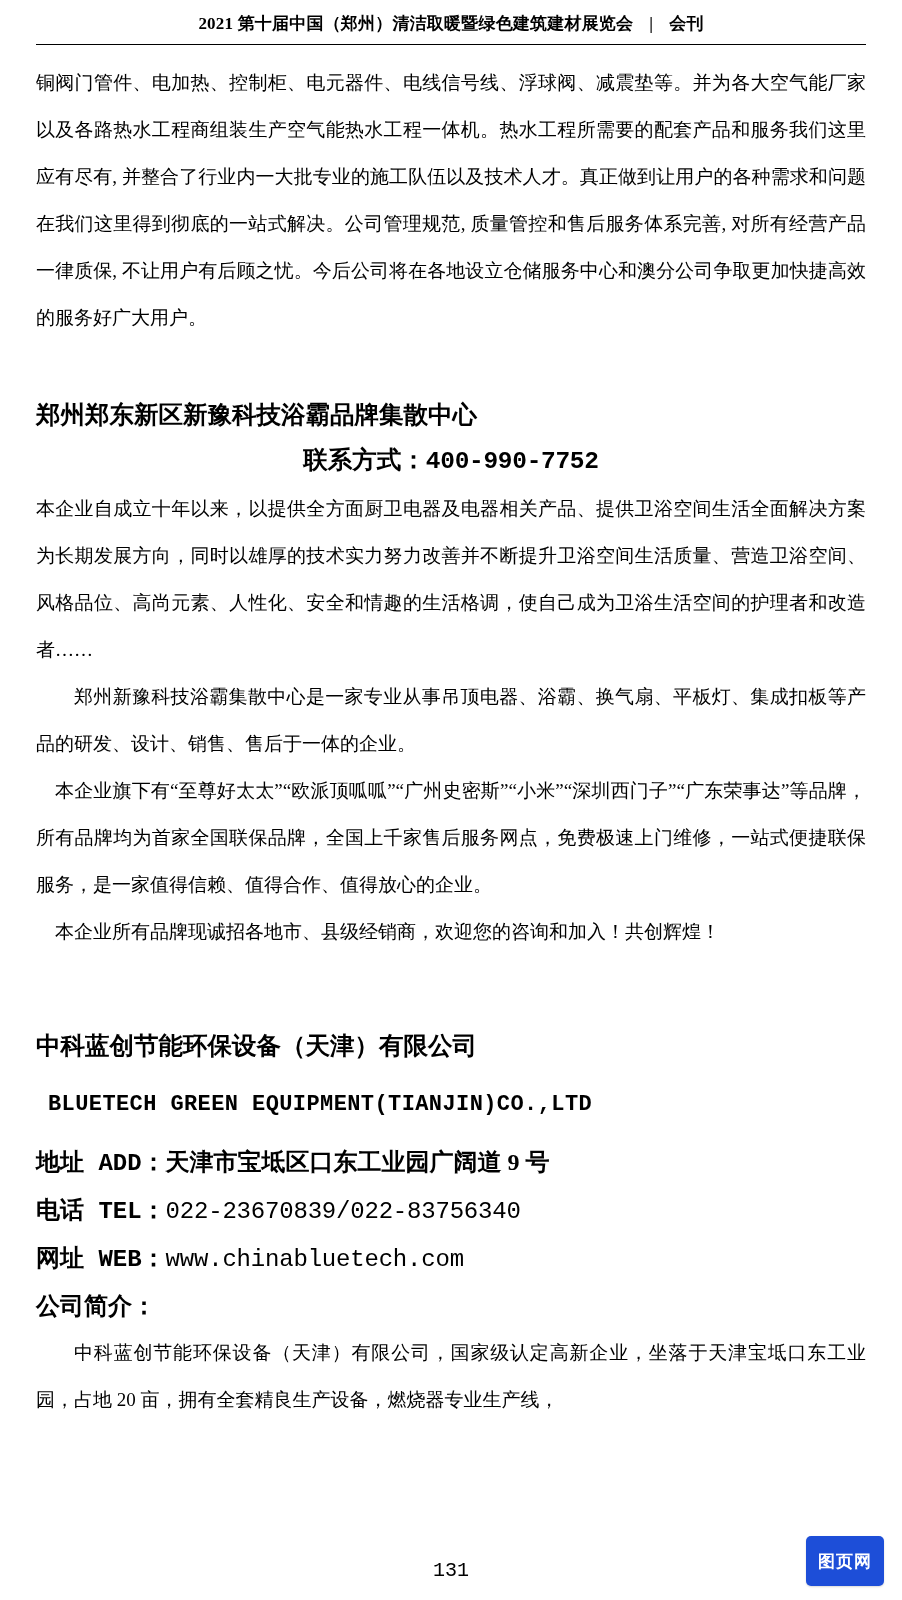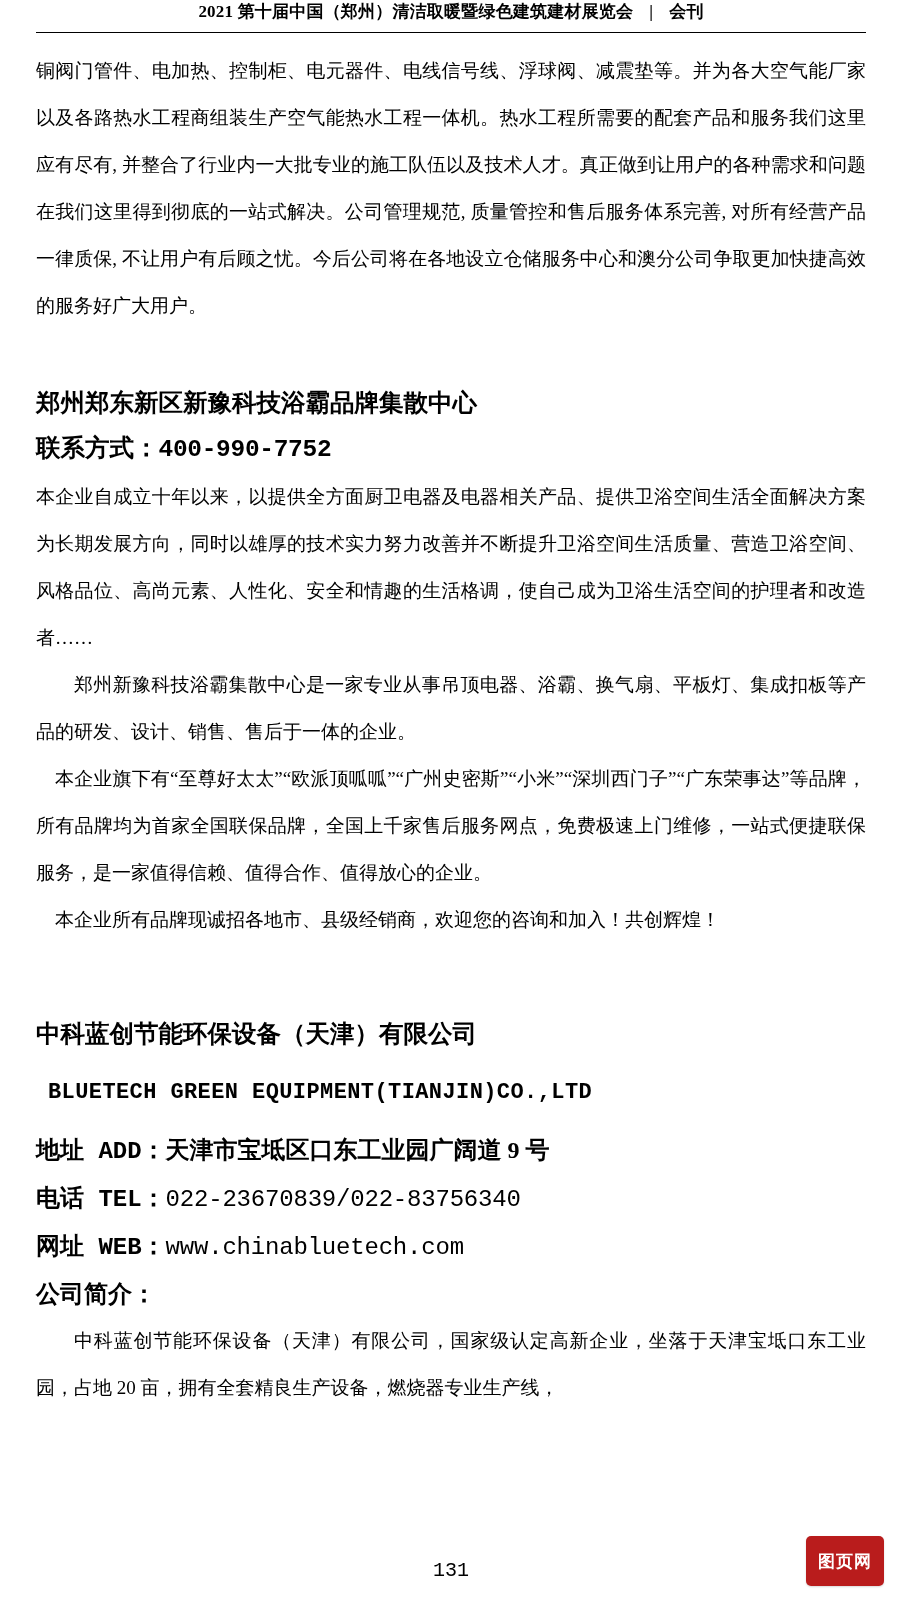--- a/index.html
+++ b/index.html
@@ -17,20 +17,21 @@
   }
   .page {
     position: relative;
     width: 902px;
     height: 1600px;
     box-sizing: border-box;
     padding: 0 36px;
   }
   
   .header {
+    padding-top: 12px;
     text-align: center;
     font-weight: bold;
     font-size: 17px;
     letter-spacing: 0.2px;
     white-space: nowrap;
   }
   .header .sep {
     display: inline-block;
     padding: 0 16px;
     font-weight: bold;
@@ -61,20 +62,21 @@
     margin: 0;
     font-size: 24.5px;
     font-weight: bold;
     line-height: 44px;
   }
   .contact-line {
     margin: 0;
     font-size: 24.5px;
     font-weight: bold;
     line-height: 46px;
+    text-align: center;
   }
   .mono {
     font-family: "Liberation Mono", "DejaVu Sans Mono", monospace;
     font-weight: bold;
     letter-spacing: -0.3px;
   }
   .company-block .cn-name {
     margin: 0;
     font-size: 24.5px;
     font-weight: bold;
@@ -123,21 +125,21 @@
     text-align: center;
     font-size: 20px;
     font-family: "Liberation Mono", "DejaVu Sans Mono", monospace;
   }
   .watermark {
     position: absolute;
     right: 18px;
     bottom: 14px;
     width: 78px;
     height: 50px;
-    background: #b91c1c;
+    background: #1d4ed8;
     border-radius: 5px;
     display: flex;
     align-items: center;
     justify-content: center;
     box-shadow: 0 1px 2px rgba(0,0,0,0.15);
   }
   .watermark .wm-text {
     font-family: "Liberation Sans", sans-serif;
     font-size: 17px;
     font-weight: bold;

